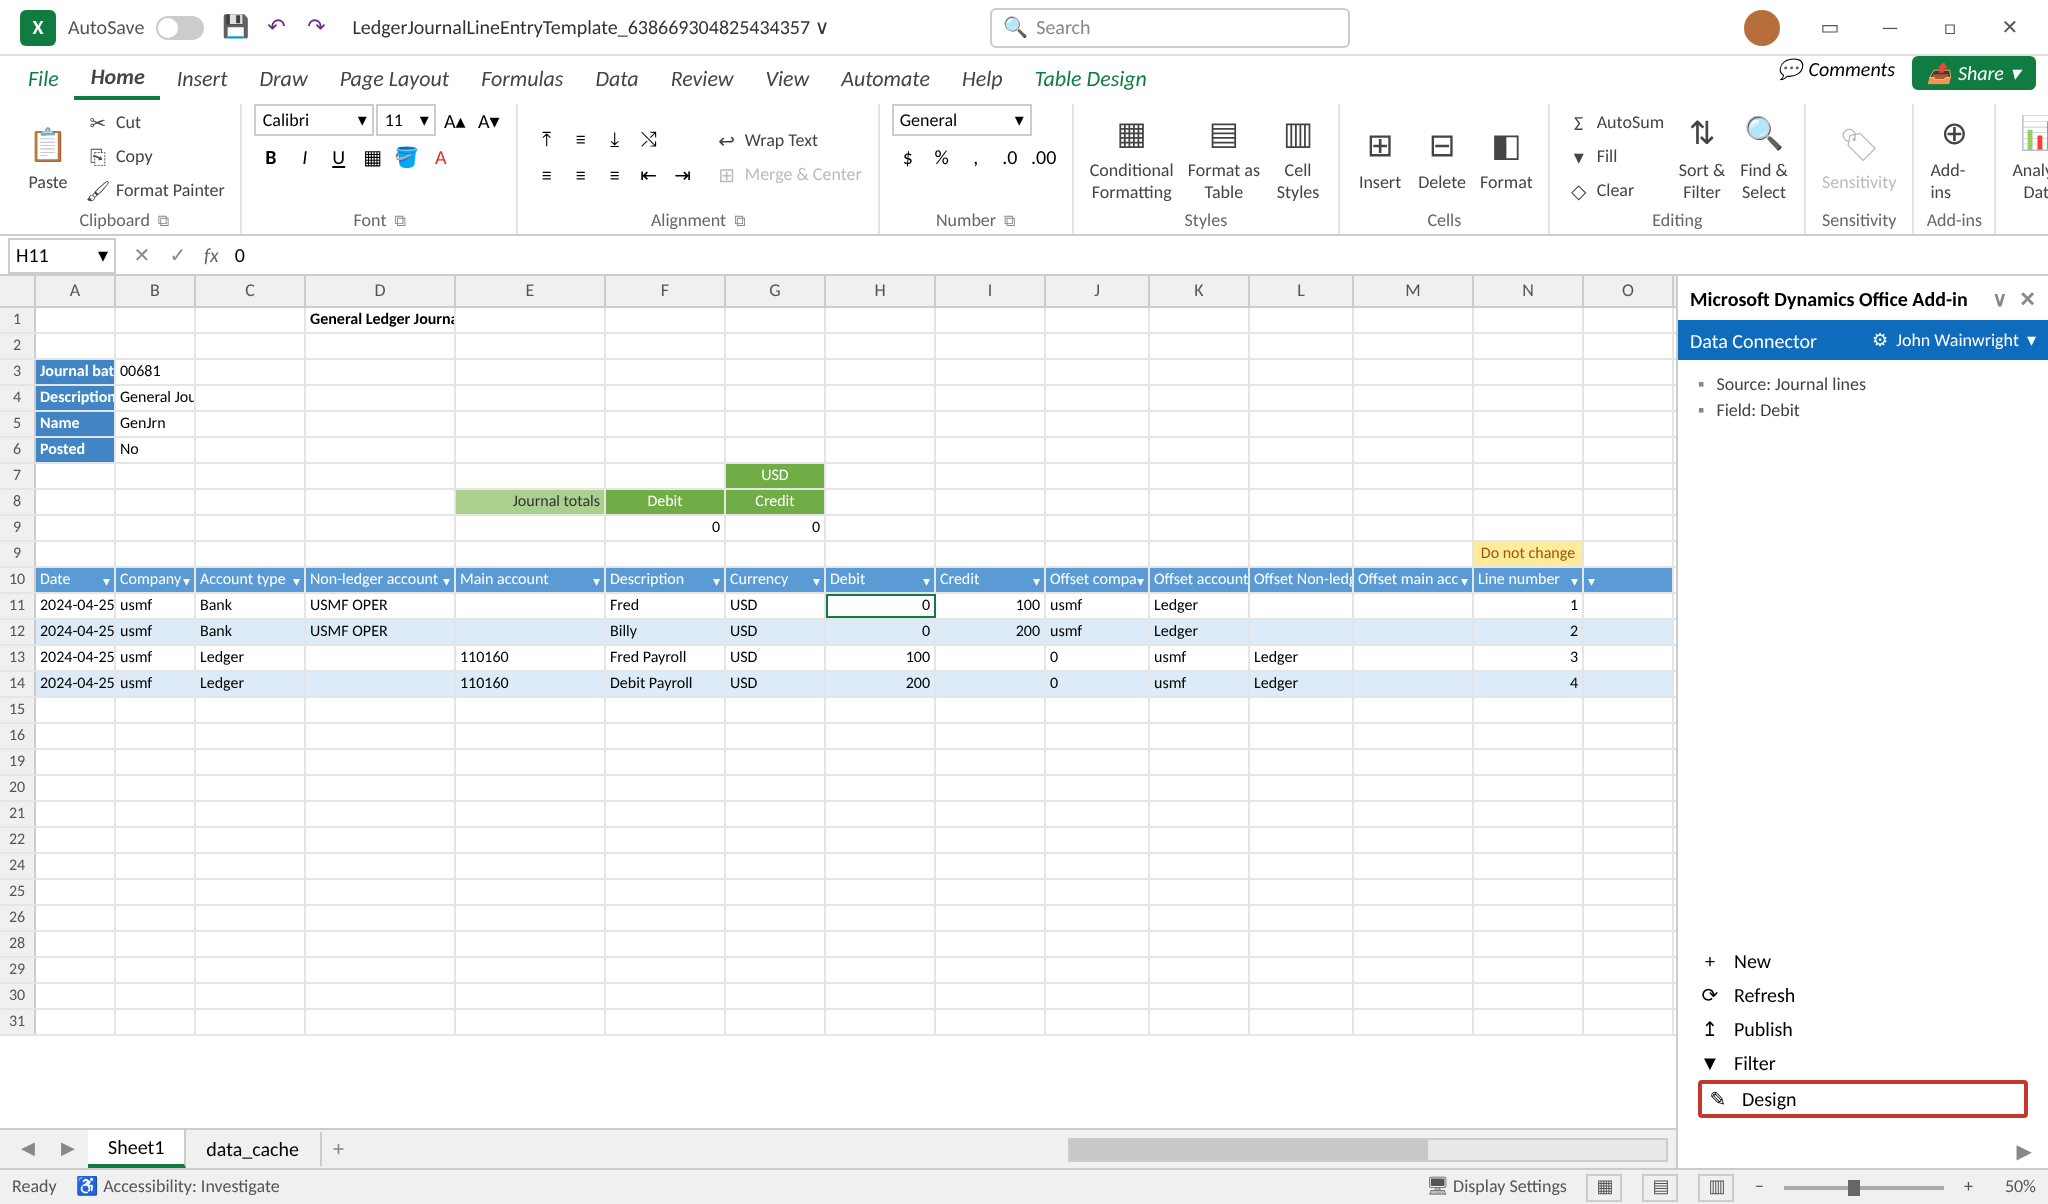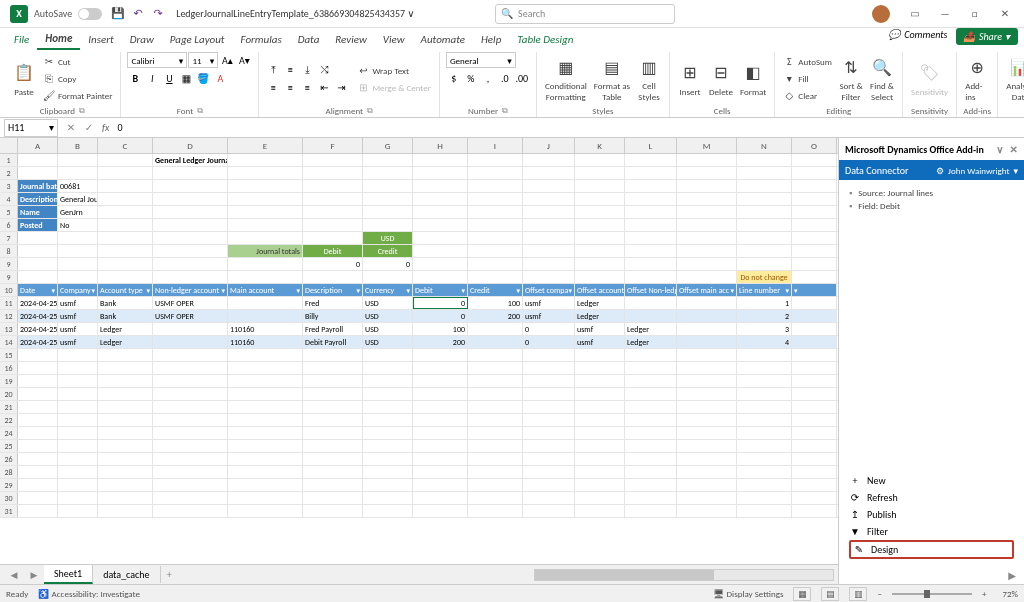--- a/index.html
+++ b/index.html
@@ -995,14 +995,14 @@
   <div class="spacer"></div>
   <span>🖥 <span>Display Settings</span></span>
   <div class="viewbtn">▦</div>
   <div class="viewbtn">▤</div>
   <div class="viewbtn">▥</div>
   <span>−</span>
   <div class="zoom-slider">
       <div class="thumb"></div>
     </div>
   <span>+</span>
-  <span style="margin-left:6px;">72%</span>
+  <span style="margin-left:6px;">50%</span>
 </div>
 
 </body></html>

